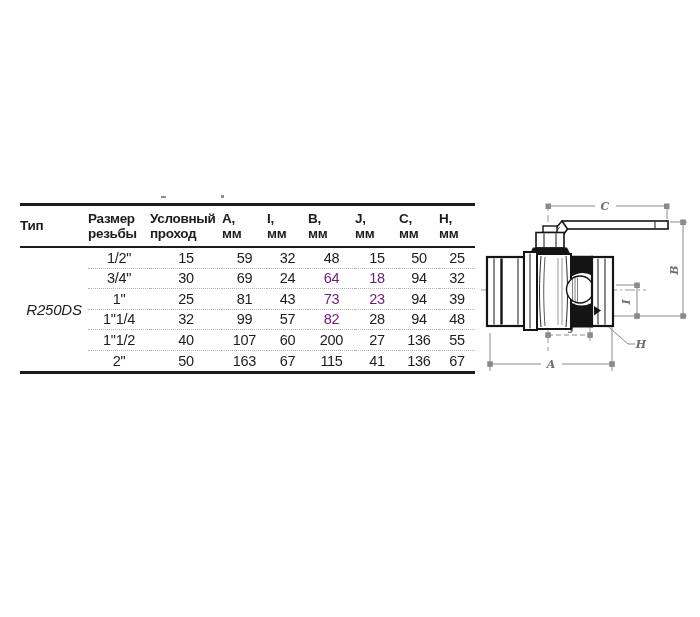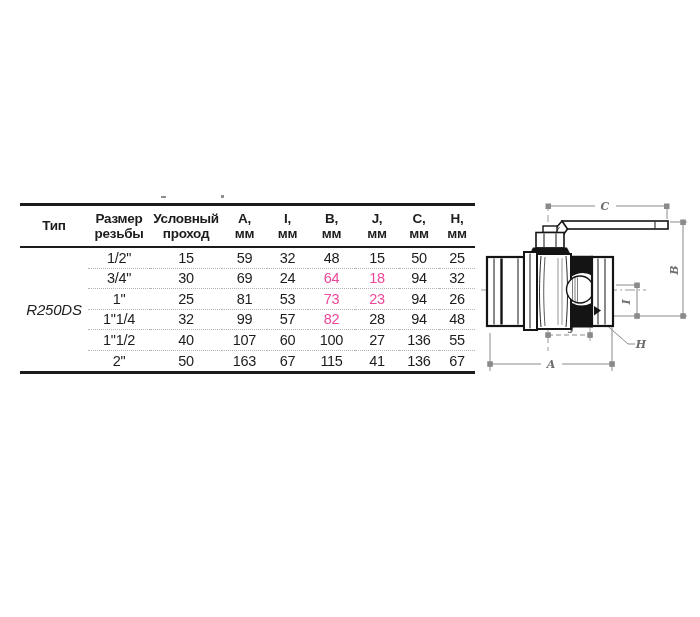--- a/index.html
+++ b/index.html
@@ -9,35 +9,35 @@
   }
   .stage{position:absolute;left:0;top:0;width:700px;height:617px;}
 
   
   .spec-table{
     position:absolute;left:20px;top:203px;width:455px;
     border-collapse:collapse;table-layout:fixed;
     border-top:3px solid #1c1c1c;border-bottom:3px solid #1c1c1c;
   }
   .spec-table thead th{
-    vertical-align:middle;text-align:center;
+    vertical-align:middle;text-align:left;
     font-weight:bold;font-size:13.5px;line-height:1.12;letter-spacing:-0.3px;
     height:40px;padding:0;border-bottom:2.5px solid #1c1c1c;
   }
   .spec-table thead th span{display:block;}
   .spec-table tbody td{
     text-align:center;vertical-align:middle;padding:0;
     font-size:14.5px;line-height:1;letter-spacing:-0.3px;height:19.6px;
     white-space:nowrap;
   }
   .spec-table tbody tr + tr td{border-top:1px dotted #b3b3b3;}
   .spec-table td.type-cell{
     font-size:15px;letter-spacing:-0.2px;border-top:none !important;font-style:italic;
   }
-  .spec-table td.muted{color:#ec4899;}
+  .spec-table td.muted{color:#701a75;}
 
   
   .artifact{position:absolute;background:#8f8f8f;}
 
   
   .drawing{position:absolute;left:478px;top:190px;width:222px;height:192px;}
   .dim-label{
     font-family:"DejaVu Serif",serif;font-style:italic;font-weight:bold;
     font-size:11px;fill:#6d6d6d;
   }
@@ -121,42 +121,42 @@
           <td>24</td>
           <td class="muted">64</td>
           <td class="muted">18</td>
           <td>94</td>
           <td>32</td>
         </tr>
         <tr>
           <td>1"</td>
           <td>25</td>
           <td>81</td>
-          <td>53</td>
+          <td>43</td>
           <td class="muted">73</td>
           <td class="muted">23</td>
           <td>94</td>
-          <td>26</td>
+          <td>39</td>
         </tr>
         <tr>
           <td>1"1/4</td>
           <td>32</td>
           <td>99</td>
           <td>57</td>
           <td class="muted">82</td>
           <td>28</td>
           <td>94</td>
           <td>48</td>
         </tr>
         <tr>
           <td>1"1/2</td>
           <td>40</td>
           <td>107</td>
           <td>60</td>
-          <td>100</td>
+          <td>200</td>
           <td>27</td>
           <td>136</td>
           <td>55</td>
         </tr>
         <tr>
           <td>2"</td>
           <td>50</td>
           <td>163</td>
           <td>67</td>
           <td>115</td>

